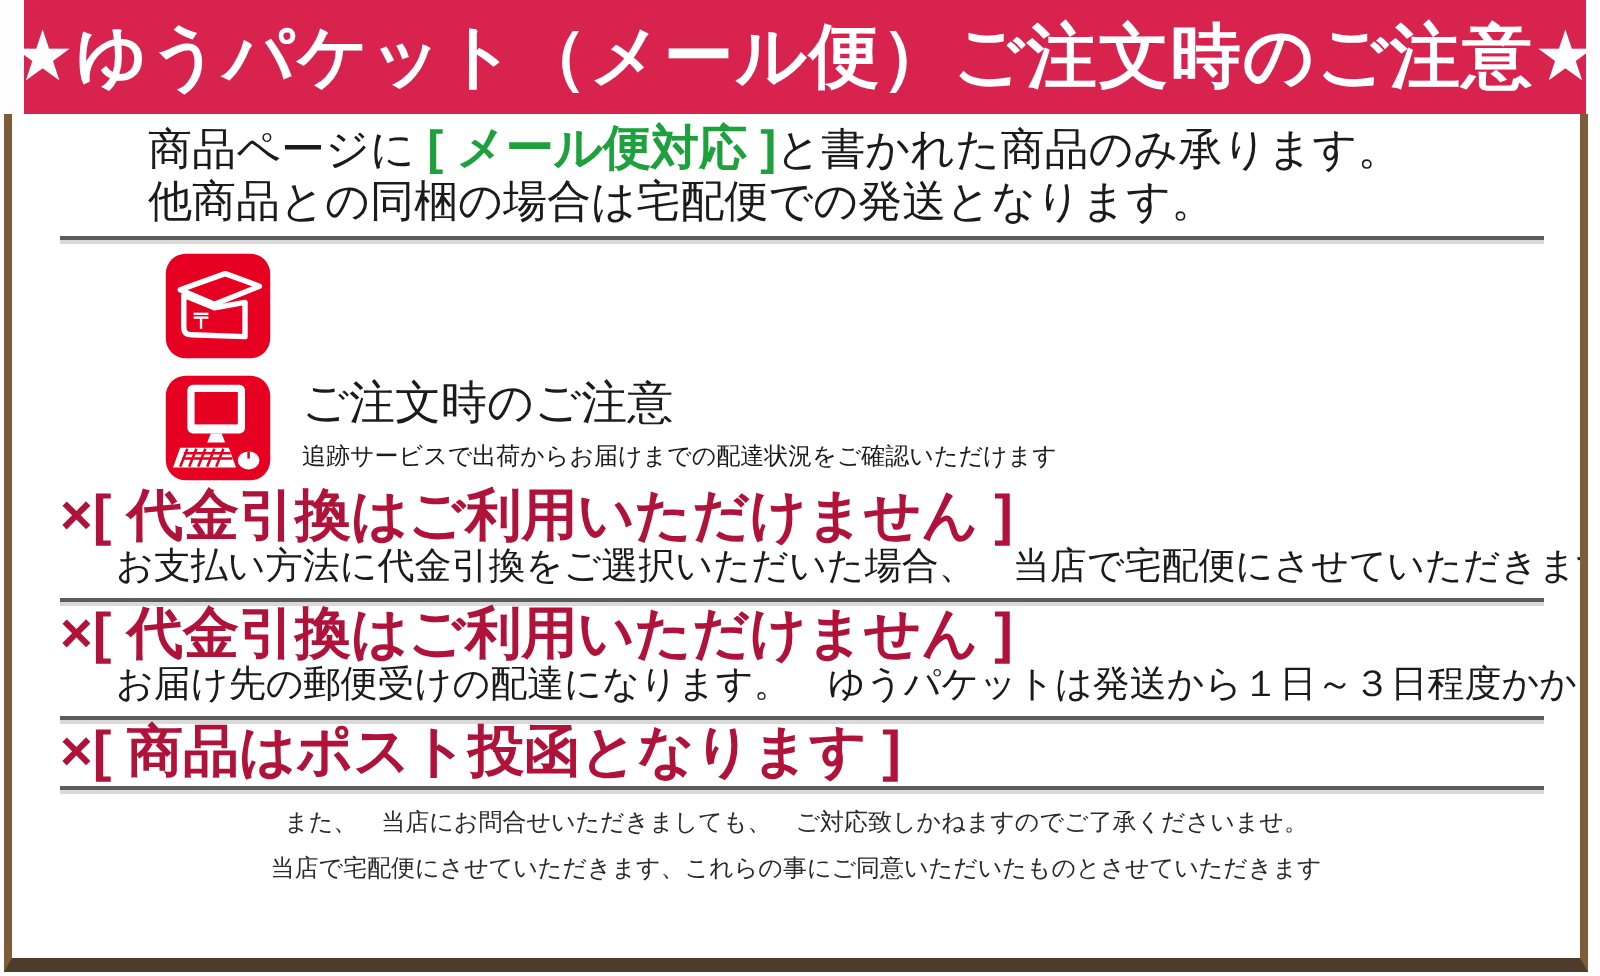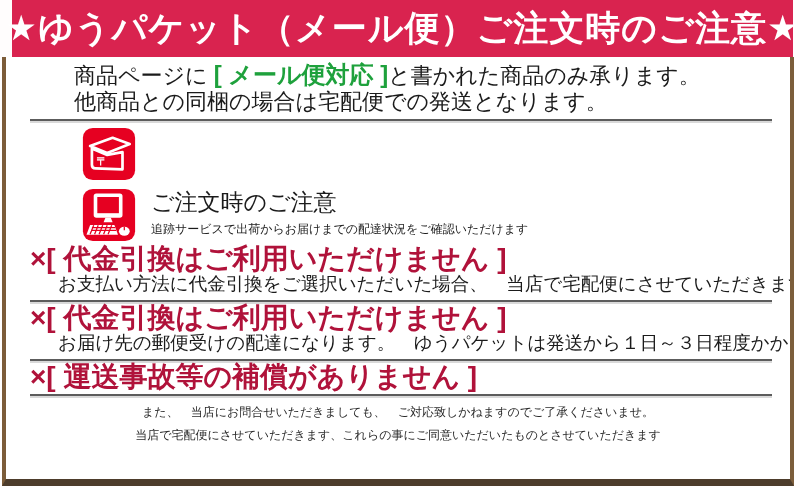--- a/index.html
+++ b/index.html
@@ -113,21 +113,21 @@
     <div class="divider"></div>
 
     <section class="restriction">
       <p class="r-head">×[ 代金引換はご利用いただけません ]</p>
       <p class="r-body">お届け先の郵便受けの配達になります。　ゆうパケットは発送から１日～３日程度かかります。</p>
     </section>
 
     <div class="divider"></div>
 
     <section class="restriction">
-      <p class="r-head">×[ 運送事故等の補償がありません ]</p>
+      <p class="r-head">×[ 商品はポスト投函となります ]</p>
     </section>
 
     <div class="divider"></div>
 
     <section class="footer">
       <p>また、　当店にお問合せいただきましても、　ご対応致しかねますのでご了承くださいませ。</p>
       <p>当店で宅配便にさせていただきます、これらの事にご同意いただいたものとさせていただきます</p>
     </section>
 
   </div>

